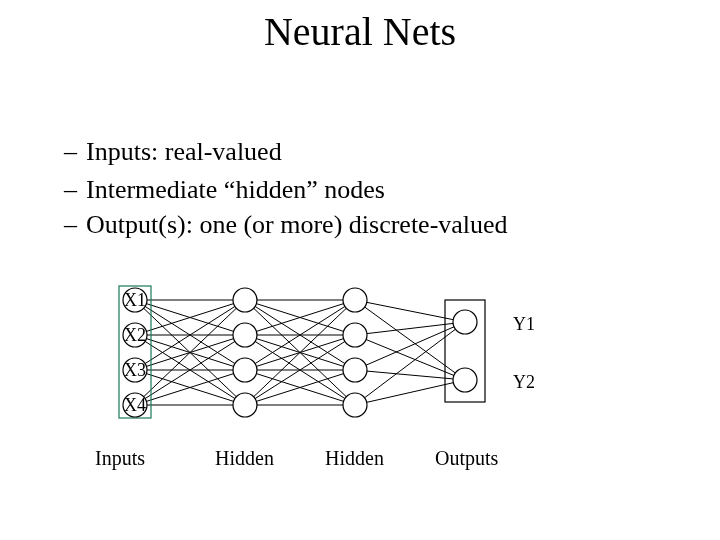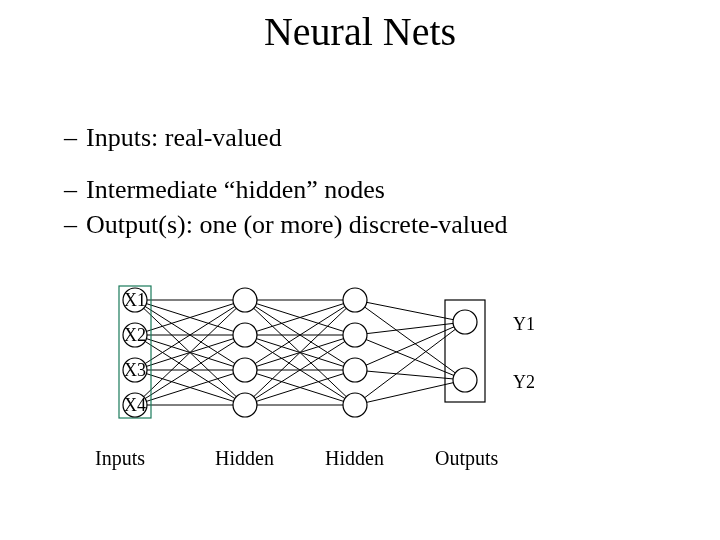--- a/index.html
+++ b/index.html
@@ -2,21 +2,21 @@
 <html><head>
 <meta charset="utf-8">
 <style>
   html,body{margin:0;padding:0;width:720px;height:540px;background:#fff;font-family:"Times New Roman",serif;color:#000}
   .slide{position:relative;width:584px;height:540px}
   .title{position:absolute;top:8px;left:0;width:720px;text-align:center;font-size:40px}
   .bullet1{position:absolute;left:38px;top:90px;font-size:30px}
   .bullet1::before{content:"•";position:absolute;left:-20px}
   .sub{position:absolute;left:86px;font-size:26px}
   .sub::before{content:"–";position:absolute;left:-22px}
-  .sub.a{top:123px}.sub.b{top:175px}.sub.c{top:210px}
+  .sub.a{top:137px}.sub.b{top:175px}.sub.c{top:210px}
   
   .diagram{position:absolute;left:75px;top:280px;width:520px;height:240px}
   .diagram text{font-family:"Times New Roman",serif}
 </style>
 </head>
 <body>
 
 <div class="slide">
   <div class="title">Neural Nets</div>
   <div class="sub a">Inputs: real-valued</div>

